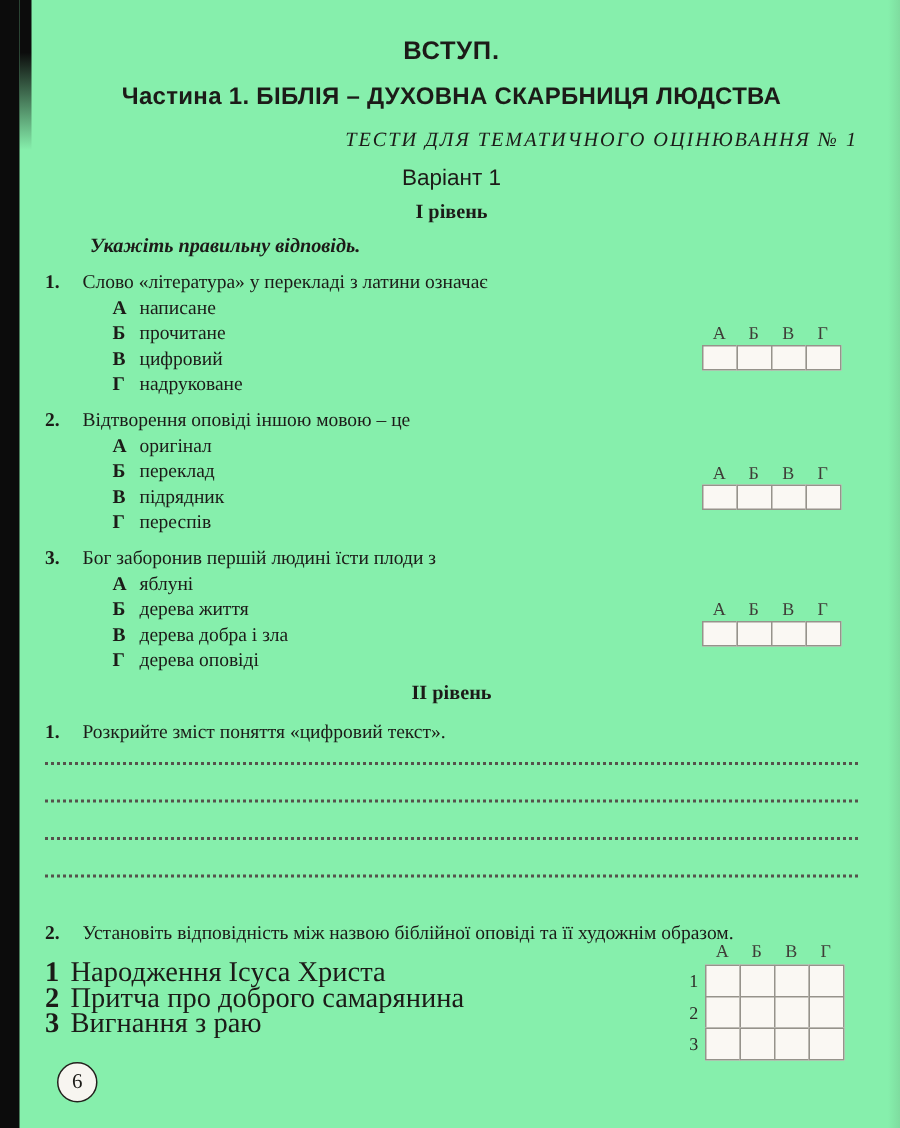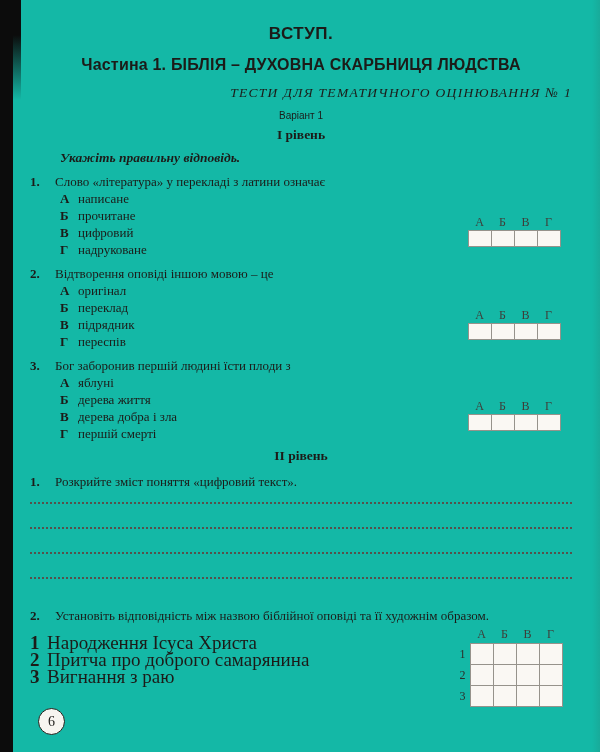--- a/index.html
+++ b/index.html
@@ -1,44 +1,44 @@
 <!DOCTYPE html>
 <html><head>
 <meta charset="utf-8">
 <style>
   * { margin:0; padding:0; box-sizing:border-box; }
   html,body { width:600px; height:752px; }
   body { background:#dedcd6; font-family:"Liberation Serif", serif; }
   .sheet {
     position:relative; width:600px; height:752px;
-    background:#14b8a6; overflow:hidden; color:#1c1b18;
+    background:#86efac; overflow:hidden; color:#1c1b18;
   }
   .scan-strip { position:absolute; left:0; top:0; width:13px; height:100%; background:#0c0c0c; }
   .scan-wedge { position:absolute; left:13px; top:0; width:8px; height:100px;
     background:linear-gradient(to bottom, #0c0c0c 0%, #0c0c0c 35%, rgba(12,12,12,0) 100%); }
   .edge-shade { position:absolute; right:0; top:0; width:8px; height:100%;
     background:linear-gradient(to left, rgba(60,55,45,0.10), rgba(60,55,45,0)); }
 
   .content { position:absolute; left:30px; top:12px; width:542px; }
 
   .title { font-family:"Liberation Sans", sans-serif; font-weight:bold; font-size:17px;
     text-align:center; margin-top:12px; letter-spacing:0.5px; }
   .part-title { font-family:"Liberation Sans", sans-serif; font-weight:bold; font-size:16px;
     text-align:center; margin-top:12px; letter-spacing:0.2px; }
   .subtitle { font-style:italic; font-size:13.5px; text-align:right; margin-top:11px;
     letter-spacing:1.3px; }
-  .variant { font-family:"Liberation Sans", sans-serif; font-size:10px; text-align:center; margin-top:9px; }
+  .variant { font-family:"Liberation Sans", sans-serif; font-size:15px; text-align:center; margin-top:9px; }
   .level { font-weight:bold; font-size:13.5px; text-align:center; margin-top:6px; }
   .instruction { font-weight:bold; font-size:13.5px; margin-top:7px; margin-left:30px;font-style:italic; }
 
   .q { margin-top:7px; font-size:13px; line-height:17px; }
   .q-line { display:flex; }
   .q-num { font-weight:bold; flex:0 0 25px; }
   .q-text { flex:1; }
-  .opts { margin-left:30px; }
+  .opts { margin-left:45px; }
   .opt-letter { font-weight:bold; display:inline-block; width:18px; }
 
   .agrid { position:absolute; }
   .agrid .hdr { display:flex; height:15px; }
   .agrid .hdr span { width:23px; text-align:center; font-size:12px; color:#3f3d38; }
   .agrid .cells { display:flex; }
   .agrid .cells .cell { width:24px; height:17px; border:1px solid #96938b; background:#faf8f3; }
   .agrid .cells .cell + .cell { margin-left:-1px; }
 
   .q2-block { margin-top:28px; }
@@ -110,21 +110,21 @@
 
     <div class="q">
       <div class="q-line">
         <span class="q-num">3.</span>
         <span class="q-text">Бог заборонив першій людині їсти плоди з</span>
       </div>
       <div class="opts">
         <div class="opt"><span class="opt-letter">А</span><span>яблуні</span></div>
         <div class="opt"><span class="opt-letter">Б</span><span>дерева життя</span></div>
         <div class="opt"><span class="opt-letter">В</span><span>дерева добра і зла</span></div>
-        <div class="opt"><span class="opt-letter">Г</span><span>першій смерті</span></div>
+        <div class="opt"><span class="opt-letter">Г</span><span>дерева оповіді</span></div>
       </div>
     </div>
 
     <div class="level">ІІ рівень</div>
 
     <div class="q" style="margin-top:9px;">
       <div class="q-line">
         <span class="q-num">1.</span>
         <span class="q-text">Розкрийте зміст поняття «цифровий текст».</span>
       </div>

